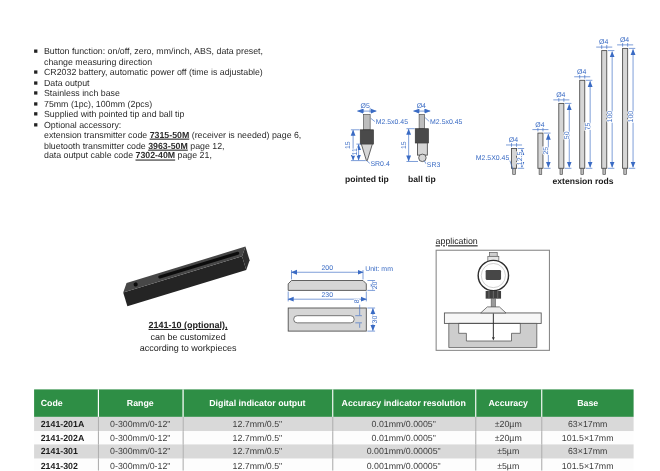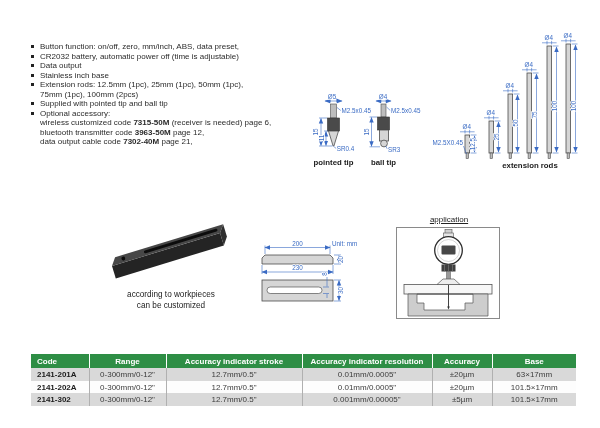--- a/index.html
+++ b/index.html
@@ -4,56 +4,57 @@
 <style>
   html,body{margin:0;padding:0;background:#fff;}
   .page{position:relative;width:600px;height:428px;background:#fff;overflow:hidden;
         font-family:"Liberation Sans","DejaVu Sans",sans-serif;color:#2b2b2b;}
   
   .features{position:absolute;left:31px;top:42px;width:272px;font-size:8px;line-height:9.5px;}
   .feat{display:flex;}
   .bullet{flex:0 0 9px;width:9px;}
   .bullet::before{content:"";display:inline-block;width:3px;height:3px;background:#222;margin-bottom:1px;}
   .feat-body{flex:1;}
-  .bold{font-weight:bold;}
+  .bold{font-weight:bold;text-decoration:underline;}
   
   .tips-svg{position:absolute;left:295px;top:18px;}
   .dim-svg{position:absolute;left:248px;top:230px;}
   .granite{position:absolute;left:96px;top:214px;width:150px;text-align:center;}
   .granite-cap{font-size:8.2px;line-height:10.5px;color:#222;}
   .app{position:absolute;left:396px;top:215px;width:106px;}
-  .app-cap{font-size:8px;text-align:center;color:#222;height:11px;text-decoration:underline;}
+  .app-cap{font-size:8px;color:#222;height:11px;text-decoration:underline;}
   .app-box{margin-top:1px;width:104px;height:92px;border:1px solid #8a8a8a;background:#fff;box-sizing:border-box;}
   svg text{font-family:"Liberation Sans","DejaVu Sans",sans-serif;}
   .dimt{font-size:6.3px;fill:#3a6bc4;paint-order:stroke;stroke:#ffffff;stroke-width:1.6px;}
   .capt{font-size:7.8px;font-weight:bold;fill:#1a1a1a;}
   .dim{stroke:#3a6bc4;stroke-width:0.6;fill:none;}
   .part{fill:#d6d6d6;stroke:#4d4d4d;stroke-width:0.8;}
   .dark{fill:#4a4a4a;stroke:#333;stroke-width:0.6;}
   .stub{fill:#bdbdbd;stroke:#4d4d4d;stroke-width:0.6;}
   
   .spec{position:absolute;left:31px;top:354px;width:545px;border-collapse:collapse;table-layout:fixed;font-size:8px;}
-  .spec th{background:#2e8e45;color:#fff;font-weight:bold;height:14px;text-align:center;
+  .spec th{background:#2e8e45;color:#fff;font-weight:bold;height:25px;text-align:center;
            border-left:1px solid #fff;padding:0;}
   .spec th:first-child{border-left:none;text-align:left;padding-left:6px;}
   .spec td{height:12.7px;text-align:center;border-left:1px solid #b0b0b0;color:#3c3c3c;padding:0;}
   .spec td:first-child{border-left:none;text-align:left;padding-left:6px;font-weight:bold;color:#1c1c1c;}
   .spec tbody tr:nth-child(odd){background:#d9d9d9;}
   .spec tbody tr:nth-child(even){background:#fdfdfd;}
 </style>
 </head>
 <body>
 
 <div class="page">
 
   <div class="features">
       <div class="feat">
         <span class="bullet"></span>
         <div class="feat-body">
           <div class="feat-line"><span>Button function: on/off, zero, mm/inch, ABS, data preset,</span></div>
+          <div class="feat-line"><span>change measuring direction</span></div>
         </div>
       </div>
       <div class="feat">
         <span class="bullet"></span>
         <div class="feat-body">
           <div class="feat-line"><span>CR2032 battery, automatic power off (time is adjustable)</span></div>
         </div>
       </div>
       <div class="feat">
         <span class="bullet"></span>
@@ -63,35 +64,34 @@
       </div>
       <div class="feat">
         <span class="bullet"></span>
         <div class="feat-body">
           <div class="feat-line"><span>Stainless inch base</span></div>
         </div>
       </div>
       <div class="feat">
         <span class="bullet"></span>
         <div class="feat-body">
-          <div class="feat-line"><span>Extension rods: 12.5mm (1pc), 25mm (1pc), 50mm (1pc),</span></div>
           <div class="feat-line"><span>75mm (1pc), 100mm (2pcs)</span></div>
         </div>
       </div>
       <div class="feat">
         <span class="bullet"></span>
         <div class="feat-body">
           <div class="feat-line"><span>Supplied with pointed tip and ball tip</span></div>
         </div>
       </div>
       <div class="feat">
         <span class="bullet"></span>
         <div class="feat-body">
           <div class="feat-line"><span>Optional accessory:</span></div>
-          <div class="feat-line"><span>wireless customized code </span><span class="bold">7315-50M</span><span> (receiver is needed) page 6,</span></div>
+          <div class="feat-line"><span>extension transmitter code </span><span class="bold">7315-50M</span><span> (receiver is needed) page 6,</span></div>
           <div class="feat-line"><span>bluetooth transmitter code </span><span class="bold">3963-50M</span><span> page 12,</span></div>
           <div class="feat-line"><span>data output cable code </span><span class="bold">7302-40M</span><span> page 21,</span></div>
         </div>
       </div>
     </div>
 
   <svg class="tips-svg" width="305" height="162" viewBox="0 0 305 162">
     <defs>
       <marker id="ar1" markerWidth="6" markerHeight="6" refX="5" refY="3" orient="auto-start-reverse" markerUnits="userSpaceOnUse">
         <path d="M0,0.8 L5.5,3 L0,5.2 Z" fill="#3a6bc4"></path>
@@ -218,22 +218,23 @@
     <svg width="148" height="72" viewBox="0 0 148 72">
       <g transform="translate(15,52) rotate(-17)">
         <rect x="0" y="0" width="113" height="13" fill="#242424"></rect>
         <polygon points="0,0 113,0 118.5,-7.5 5.5,-7.5" fill="#474747"></polygon>
         <polygon points="113,0 118.5,-7.5 118.5,5.5 113,13" fill="#2f2f2f"></polygon>
         <line x1="36" y1="-3.8" x2="110" y2="-3.8" stroke="#0c0c0c" stroke-width="2.8" stroke-linecap="round"></line>
         <circle cx="13" cy="-3.8" r="1.9" fill="#0b0b0b"></circle>
       </g>
     </svg>
     <div class="granite-cap">
+      <div class="bold">2141-10 (optional),</div>
+      <div>can be customized</div>
       <div>according to workpieces</div>
-      <div>can be customized</div>
     </div>
   </div>
 
   <svg class="dim-svg" width="125" height="80" viewBox="0 0 125 80">
     <defs>
       <marker id="ar2" markerWidth="6" markerHeight="6" refX="5" refY="3" orient="auto-start-reverse" markerUnits="userSpaceOnUse">
         <path d="M0,0.8 L5.5,3 L0,5.2 Z" fill="#3a6bc4"></path>
       </marker>
     </defs>
     <text class="dimt" x="84" y="16">Unit: mm</text>
@@ -294,21 +295,21 @@
         <col style="width:77px">
         <col style="width:136px">
       <col style="width:130px">
         <col style="width:60px">
         <col style="width:84px">
     </colgroup>
     <thead>
         <tr>
           <th>Code</th>
           <th>Range</th>
-          <th>Accuracy indicator stroke</th>
+          <th>Digital indicator output</th>
           <th>Accuracy indicator resolution</th>
           <th>Accuracy</th>
           <th>Base</th>
         </tr>
       </thead>
     <tbody>
         <tr>
           <td>2141-201A</td>
           <td>0-300mm/0-12"</td>
           <td>12.7mm/0.5"</td>
@@ -318,20 +319,28 @@
         </tr>
         <tr>
           <td>2141-202A</td>
           <td>0-300mm/0-12"</td>
           <td>12.7mm/0.5"</td>
           <td>0.01mm/0.0005"</td>
           <td>±20µm</td>
           <td>101.5×17mm</td>
         </tr>
         <tr>
+          <td>2141-301</td>
+          <td>0-300mm/0-12"</td>
+          <td>12.7mm/0.5"</td>
+          <td>0.001mm/0.00005"</td>
+          <td>±5µm</td>
+          <td>63×17mm</td>
+        </tr>
+        <tr>
           <td>2141-302</td>
           <td>0-300mm/0-12"</td>
           <td>12.7mm/0.5"</td>
           <td>0.001mm/0.00005"</td>
           <td>±5µm</td>
           <td>101.5×17mm</td>
         </tr>
       </tbody>
   </table>
 

